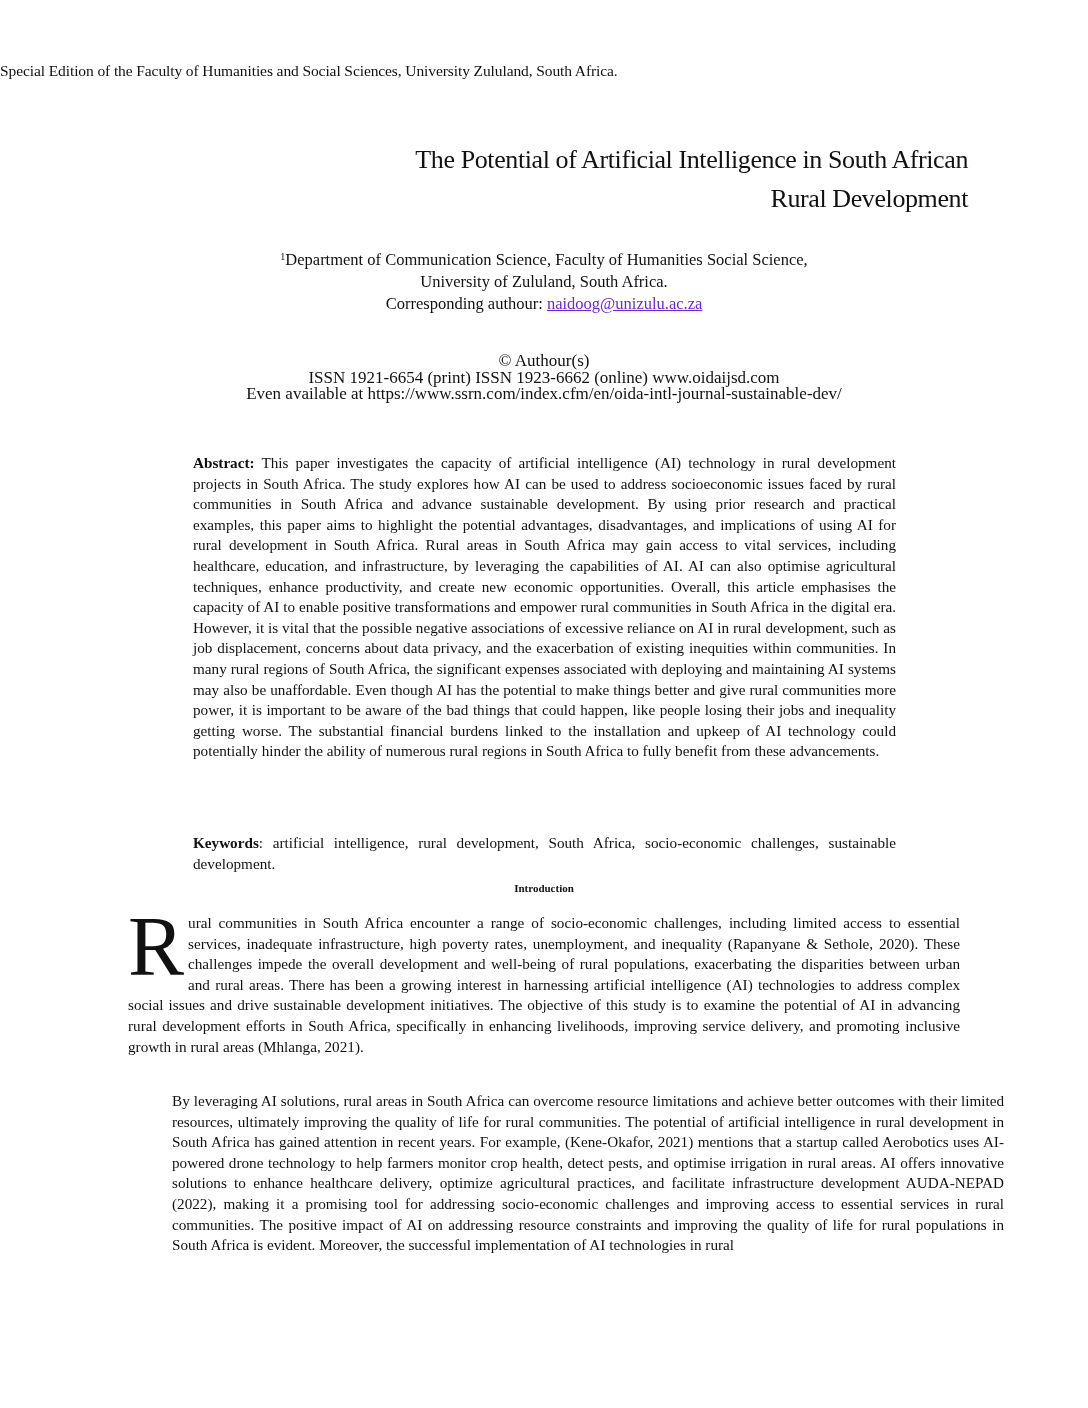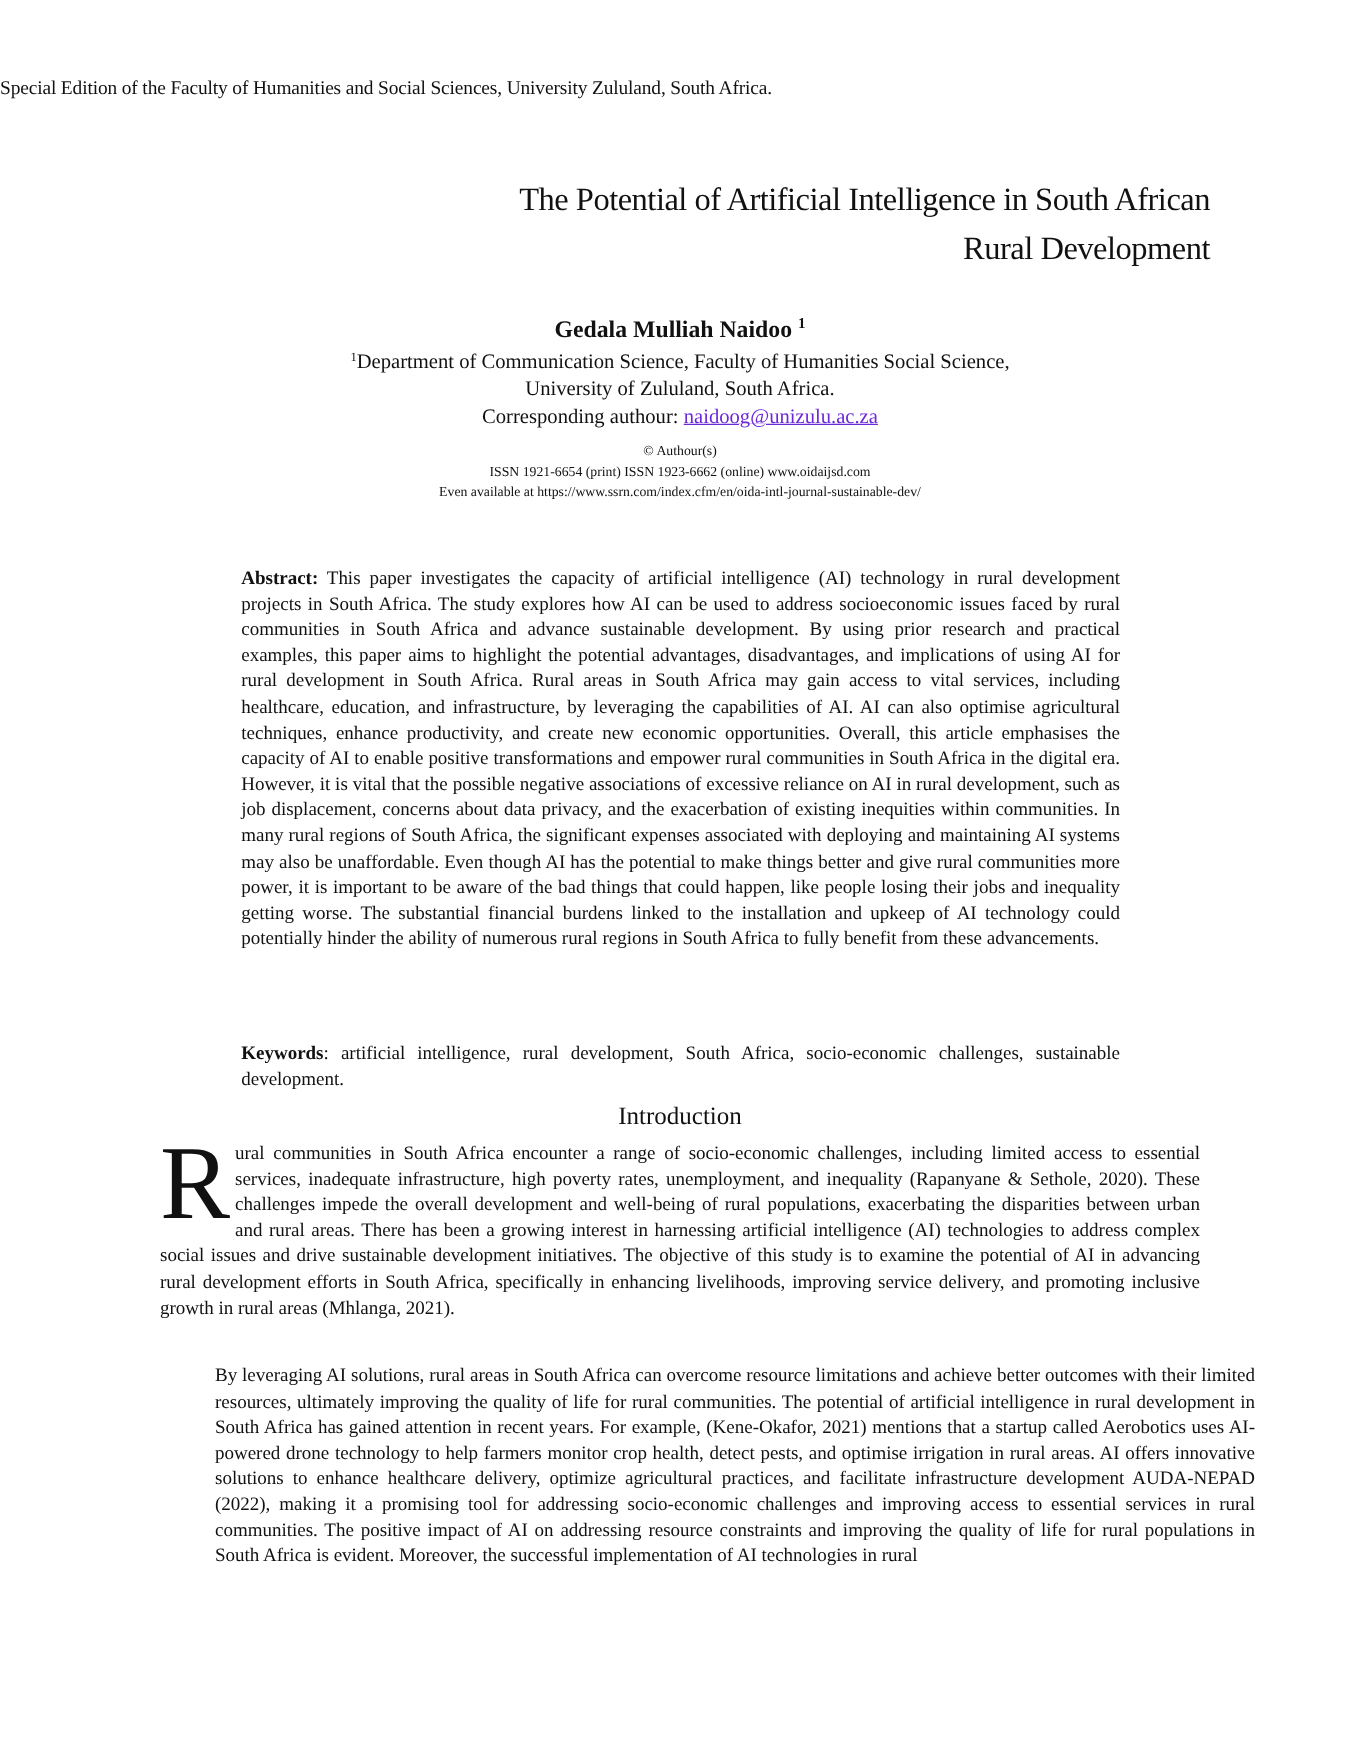--- a/index.html
+++ b/index.html
@@ -19,34 +19,34 @@
     .author-block {
       position: absolute; top: 246px; left: 120px; width: 848px; text-align: center;
     }
     .author-name { font-weight: bold; font-size: 19px; line-height: 24px; }
     .author-name sup { font-size: 12px; }
     .affil { font-size: 16.5px; line-height: 22px; }
     .affil sup { font-size: 10px; vertical-align: 5px; }
     .email-link { color: #6d28d9; text-decoration: underline; }
     .pub-block {
       position: absolute; top: 353px; left: 120px; width: 848px; text-align: center;
-      font-size: 11px; line-height: 16.5px;
+      font-size: 17px; line-height: 16.5px;
     }
     .abstract {
       position: absolute; top: 453px; left: 193px; width: 703px;
       font-size: 15.2px; line-height: 20.6px; text-align: justify; margin: 0;
     }
     .abstract b { font-weight: bold; }
     .keywords {
       position: absolute; top: 833px; left: 193px; width: 703px;
       font-size: 15.2px; line-height: 20.6px; text-align: justify; margin: 0;
     }
     .section-heading {
       position: absolute; top: 882px; left: 0; width: 1088px; text-align: center;
-      font-weight: normal; font-size: 20px;
+      font-weight: bold; font-size: 11px;
     }
     .body-text {
       position: absolute; left: 128px; width: 832px;
       font-size: 15.2px; line-height: 20.6px; text-align: justify; margin: 0;
     }
     .p1 { top: 913px; }
     .p2 { top: 1091px; margin-left: 44px; }
     .dropcap {
       float: left; font-size: 84px; line-height: 64px; margin: 2px 4px 0 0;
       font-family: "Liberation Serif", "DejaVu Serif", serif;
@@ -56,24 +56,20 @@
 <body>
 
 <div class="running-head">Special Edition of the Faculty of Humanities and Social Sciences, University Zululand, South Africa.</div>
 
 <h1 class="title">
   <span>The Potential of Artificial Intelligence in South African</span><br>
   <span>Rural Development</span>
 </h1>
 
 <div class="author-block">
-  <div class="author-name">
-    <span>Gedala Mulliah Naidoo</span>
-    <sup>1</sup>
-  </div>
   <div class="affil">
     <sup>1</sup><span>Department of Communication Science, Faculty of Humanities Social Science,</span>
   </div>
   <div class="affil">University of Zululand, South Africa.</div>
   <div class="affil">
     <span>Corresponding authour: </span><a class="email-link">naidoog@unizulu.ac.za</a>
   </div>
 </div>
 
 <div class="pub-block">

